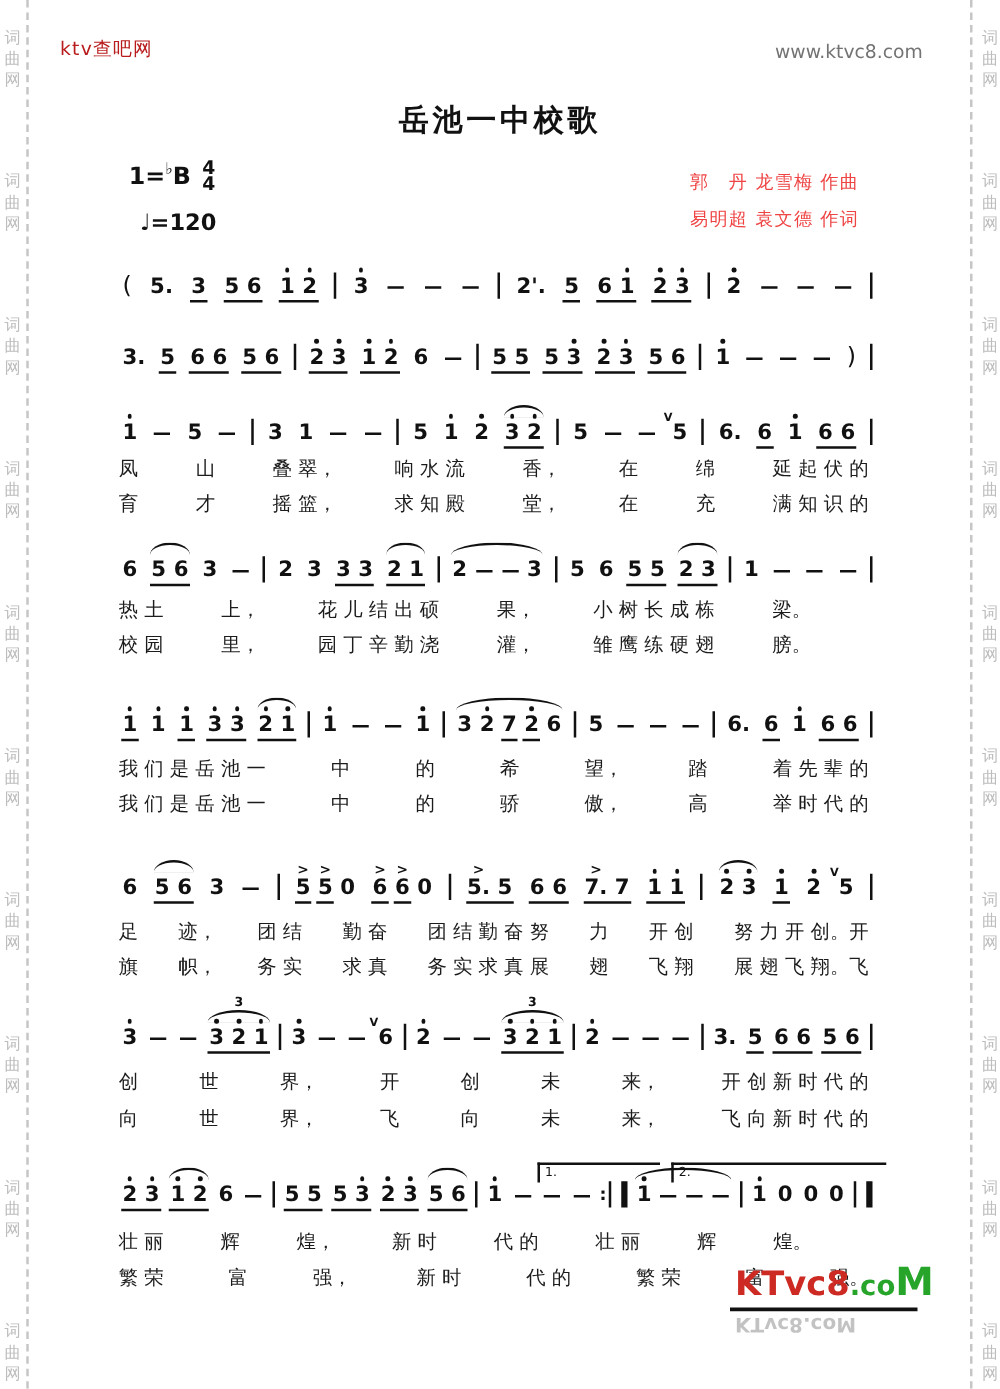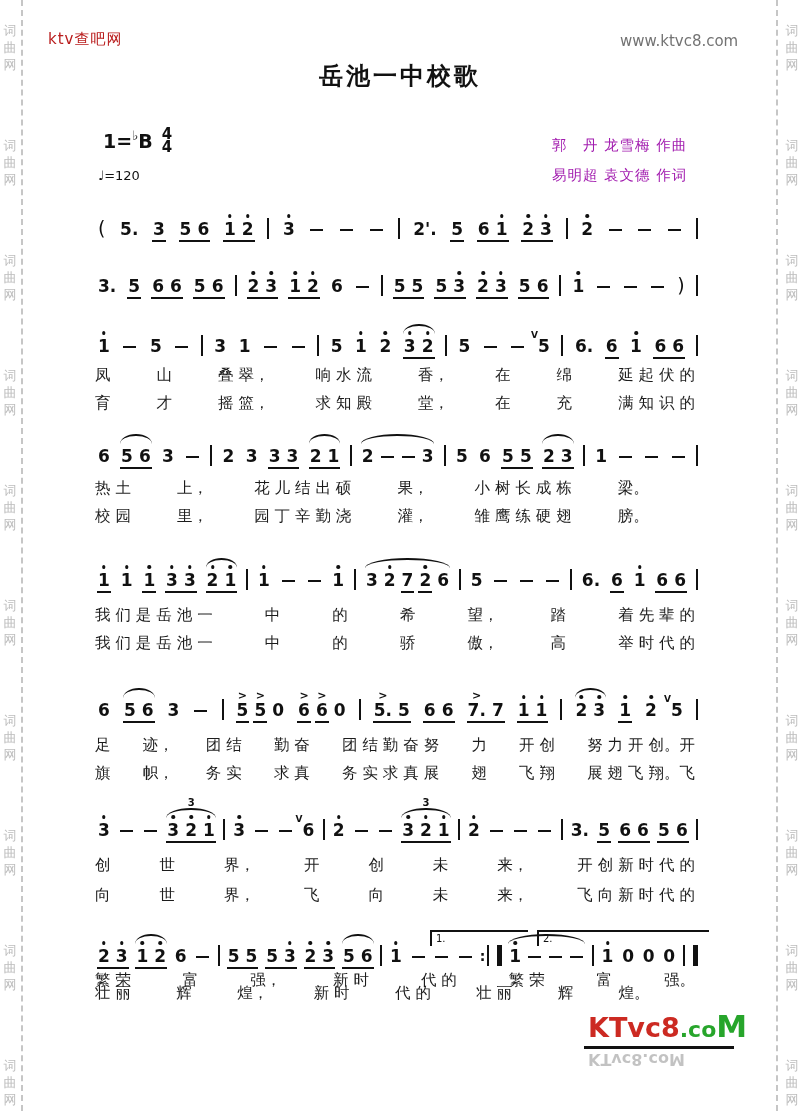--- a/index.html
+++ b/index.html
@@ -6,29 +6,29 @@
   body{width:800px;height:1111px;position:relative;overflow:hidden;background:#fff;
        font-family:"DejaVu Sans","Liberation Sans",sans-serif;color:#111}
   
   .vline{position:absolute;top:0;height:1111px;width:0;border-left:2px dashed #c6c6c6}
   .bcol{position:absolute;top:22px;display:flex;flex-direction:column;color:#bdbdbd;
         font-size:13px;line-height:17px;text-align:center;width:16px}
   .bcol .grp3{margin-bottom:64px;display:flex;flex-direction:column}
   
   .wm-left{position:absolute;left:48px;top:30px;color:#b91c1c;font-size:15px;letter-spacing:1px}
   .wm-right{position:absolute;left:620px;top:32px;color:#737373;font-size:15px}
-  .title{position:absolute;left:0;top:60px;width:800px;text-align:center;
+  .title{position:absolute;left:0;top:80px;width:800px;text-align:center;
          font-family:"DejaVu Serif","Liberation Serif",serif;font-weight:bold;
          font-size:24px;letter-spacing:3px}
   .keysig{position:absolute;left:103px;top:128px;font-weight:bold;font-size:19px;display:flex;align-items:center}
   .keysig .flat{font-size:13px;vertical-align:super;position:relative;top:-6px}
   .keysig .meter{display:inline-flex;flex-direction:column;margin-left:9px;font-size:15px;
                  line-height:13px;text-align:center;font-weight:bold}
-  .tempo{position:absolute;left:98px;top:168px;font-size:13px;font-weight:normal}
-  .credit{position:absolute;left:552px;font-size:14.5px;letter-spacing:1px;color:#a21caf}
+  .tempo{position:absolute;left:112px;top:168px;font-size:18px;font-weight:bold}
+  .credit{position:absolute;left:552px;font-size:14.5px;letter-spacing:1px;color:#ef4444}
   .credit.c1{top:136px}.credit.c2{top:166px}
   
   .mline{position:absolute;left:95px;width:605px;display:flex;justify-content:space-between;
          align-items:flex-end;height:24px}
   .grp{position:relative;display:inline-flex;align-items:flex-end}
   .nt{position:relative;font-weight:bold;font-size:17px;line-height:20px;padding:0 3px}
   .hi::before{content:"";position:absolute;top:-5px;left:50%;transform:translateX(-50%);
               width:3.5px;height:3.5px;border-radius:50%;background:#111}
   .nu::after{content:"";position:absolute;left:2px;right:2px;bottom:-3px;height:2px;background:#111}
   .gu::after{content:"";position:absolute;left:2px;right:2px;bottom:-3px;height:2px;background:#111}
@@ -905,21 +905,21 @@
       <span>壮 丽</span>
       <span>辉</span>
       <span>煌，</span>
       <span>新 时</span>
       <span>代 的</span>
       <span>壮 丽</span>
       <span>辉</span>
       <span>煌。</span>
       <span></span>
     </div>
-    <div class="lyr" style="top: 973px;">
+    <div class="lyr" style="top: 1015px;">
       <span>繁 荣</span>
       <span>富</span>
       <span>强，</span>
       <span>新 时</span>
       <span>代 的</span>
       <span>繁 荣</span>
       <span>富</span>
       <span>强。</span>
     </div>
   </div>

